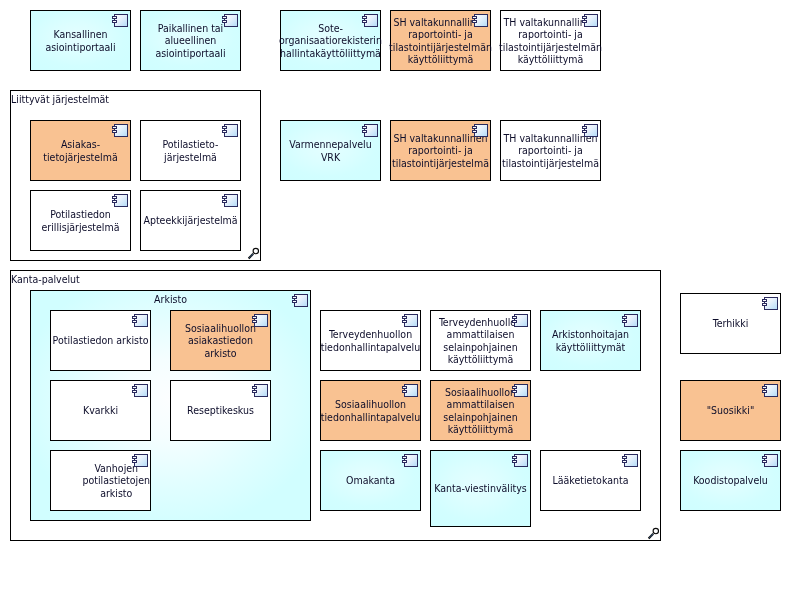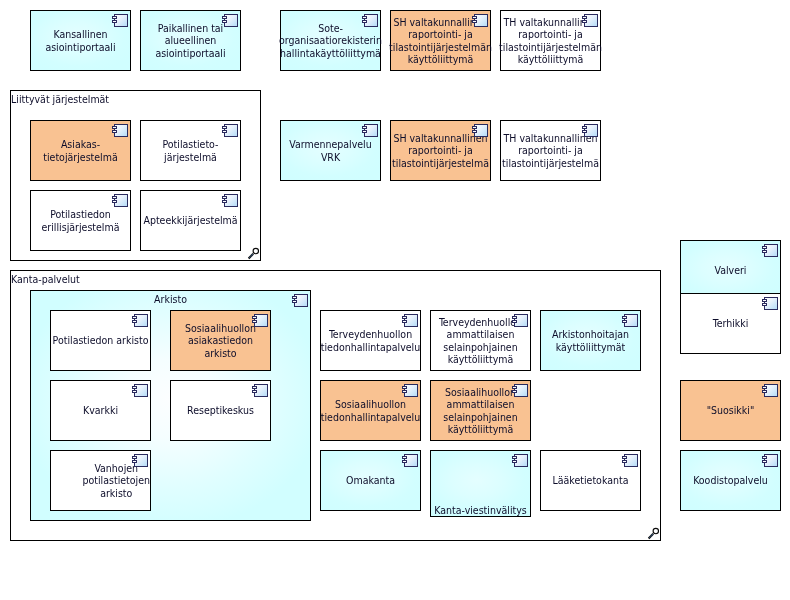--- a/index.html
+++ b/index.html
@@ -270,43 +270,35 @@
 käyttöliittymä</span>
     </div>
 <div class="node fill-cyan" style="left:320px;top:450px;width:101px;height:61px;">
       <svg class="cicon" viewBox="0 0 158 137" xmlns="http://www.w3.org/2000/svg" shape-rendering="crispEdges">
         <rect x="26" y="7" width="125" height="122" fill="url(#compGrad)" stroke="#2a2a5e" stroke-width="11"></rect>
         <rect x="7" y="26.5" width="37" height="19" fill="#fdfdff" stroke="#2a2a5e" stroke-width="11"></rect>
         <rect x="7" y="69.5" width="37" height="19" fill="#fdfdff" stroke="#2a2a5e" stroke-width="11"></rect>
       </svg>
       <span class="lbl">Omakanta</span>
     </div>
-<div class="node fill-cyan" style="left:430px;top:450px;width:101px;height:67px;align-items:flex-end;">
+<div class="node fill-cyan" style="left:430px;top:450px;width:101px;height:77px;">
       <svg class="cicon" viewBox="0 0 158 137" xmlns="http://www.w3.org/2000/svg" shape-rendering="crispEdges">
         <rect x="26" y="7" width="125" height="122" fill="url(#compGrad)" stroke="#2a2a5e" stroke-width="11"></rect>
         <rect x="7" y="26.5" width="37" height="19" fill="#fdfdff" stroke="#2a2a5e" stroke-width="11"></rect>
         <rect x="7" y="69.5" width="37" height="19" fill="#fdfdff" stroke="#2a2a5e" stroke-width="11"></rect>
       </svg>
       <span class="lbl">Kanta-viestinvälitys</span>
     </div>
 <div class="node fill-white" style="left:540px;top:450px;width:101px;height:61px;">
       <svg class="cicon" viewBox="0 0 158 137" xmlns="http://www.w3.org/2000/svg" shape-rendering="crispEdges">
         <rect x="26" y="7" width="125" height="122" fill="url(#compGrad)" stroke="#2a2a5e" stroke-width="11"></rect>
         <rect x="7" y="26.5" width="37" height="19" fill="#fdfdff" stroke="#2a2a5e" stroke-width="11"></rect>
         <rect x="7" y="69.5" width="37" height="19" fill="#fdfdff" stroke="#2a2a5e" stroke-width="11"></rect>
       </svg>
       <span class="lbl">Lääketietokanta</span>
-    </div>
-<div class="node fill-cyan" style="left:680px;top:240px;width:101px;height:61px;">
-      <svg class="cicon" viewBox="0 0 158 137" xmlns="http://www.w3.org/2000/svg" shape-rendering="crispEdges">
-        <rect x="26" y="7" width="125" height="122" fill="url(#compGrad)" stroke="#2a2a5e" stroke-width="11"></rect>
-        <rect x="7" y="26.5" width="37" height="19" fill="#fdfdff" stroke="#2a2a5e" stroke-width="11"></rect>
-        <rect x="7" y="69.5" width="37" height="19" fill="#fdfdff" stroke="#2a2a5e" stroke-width="11"></rect>
-      </svg>
-      <span class="lbl">Valveri</span>
     </div>
 <div class="node fill-white" style="left:680px;top:293px;width:101px;height:61px;">
       <svg class="cicon" viewBox="0 0 158 137" xmlns="http://www.w3.org/2000/svg" shape-rendering="crispEdges">
         <rect x="26" y="7" width="125" height="122" fill="url(#compGrad)" stroke="#2a2a5e" stroke-width="11"></rect>
         <rect x="7" y="26.5" width="37" height="19" fill="#fdfdff" stroke="#2a2a5e" stroke-width="11"></rect>
         <rect x="7" y="69.5" width="37" height="19" fill="#fdfdff" stroke="#2a2a5e" stroke-width="11"></rect>
       </svg>
       <span class="lbl">Terhikki</span>
     </div>
 <div class="node fill-orange" style="left:680px;top:380px;width:101px;height:61px;">

